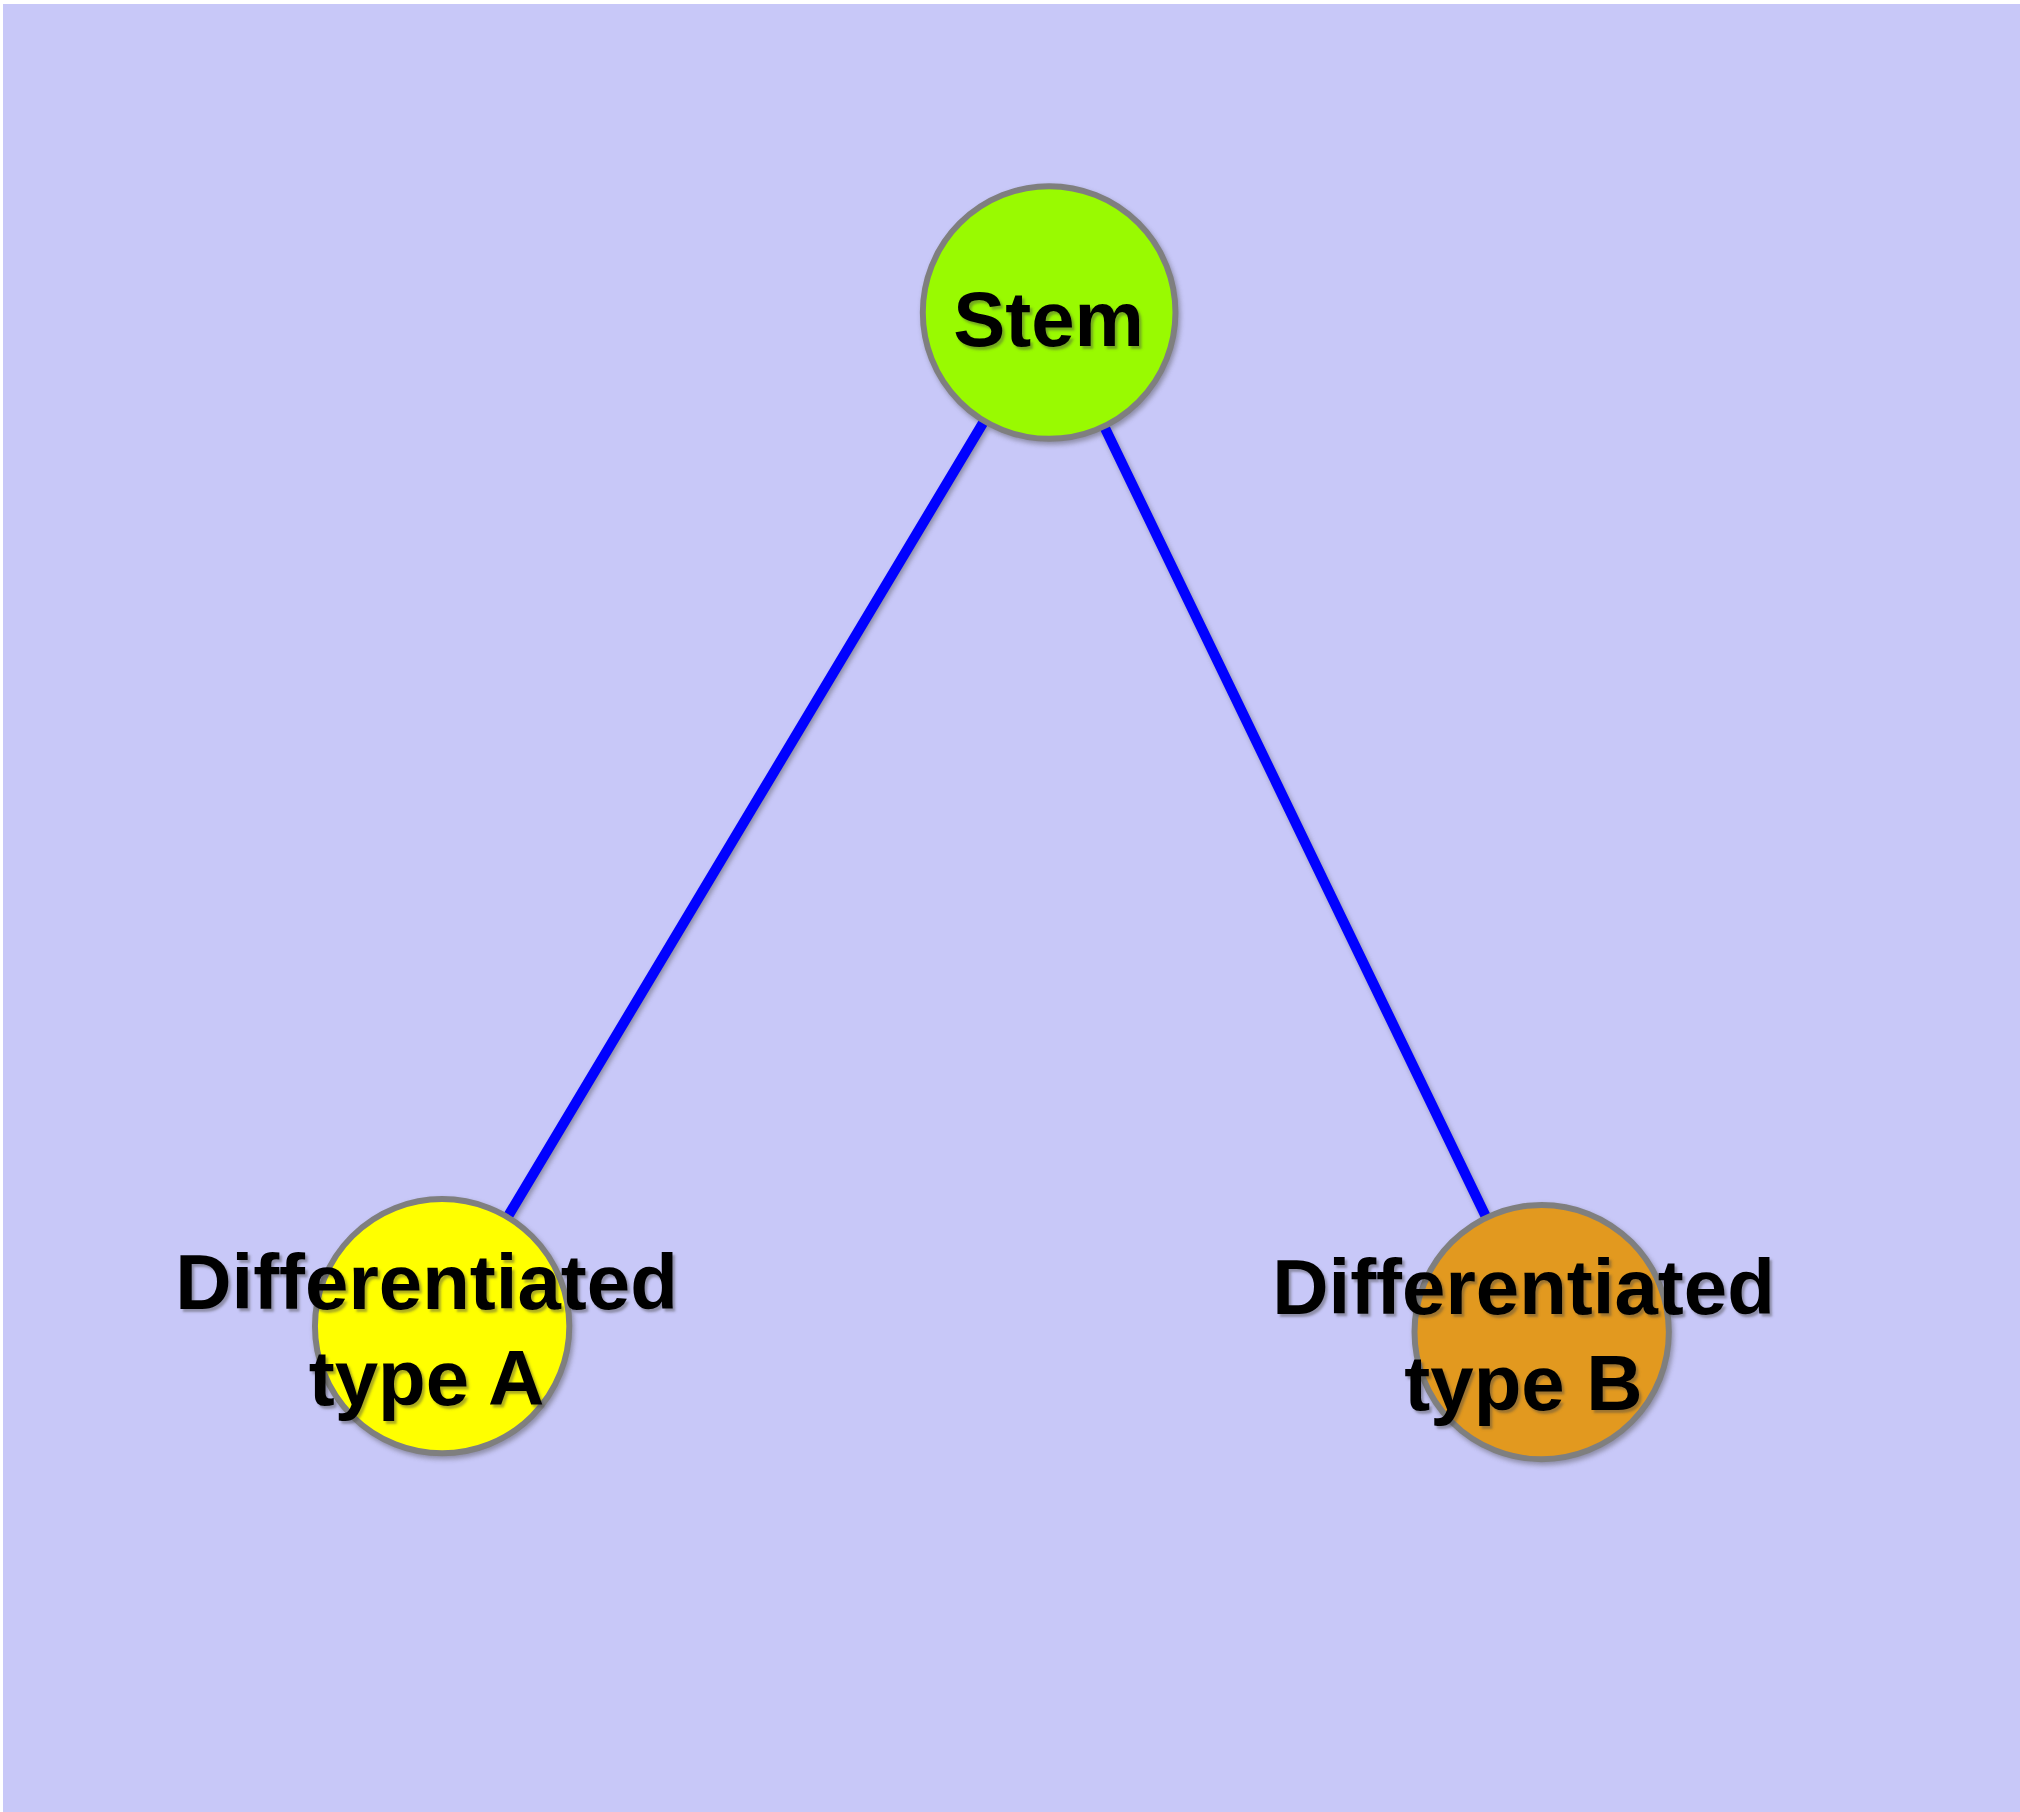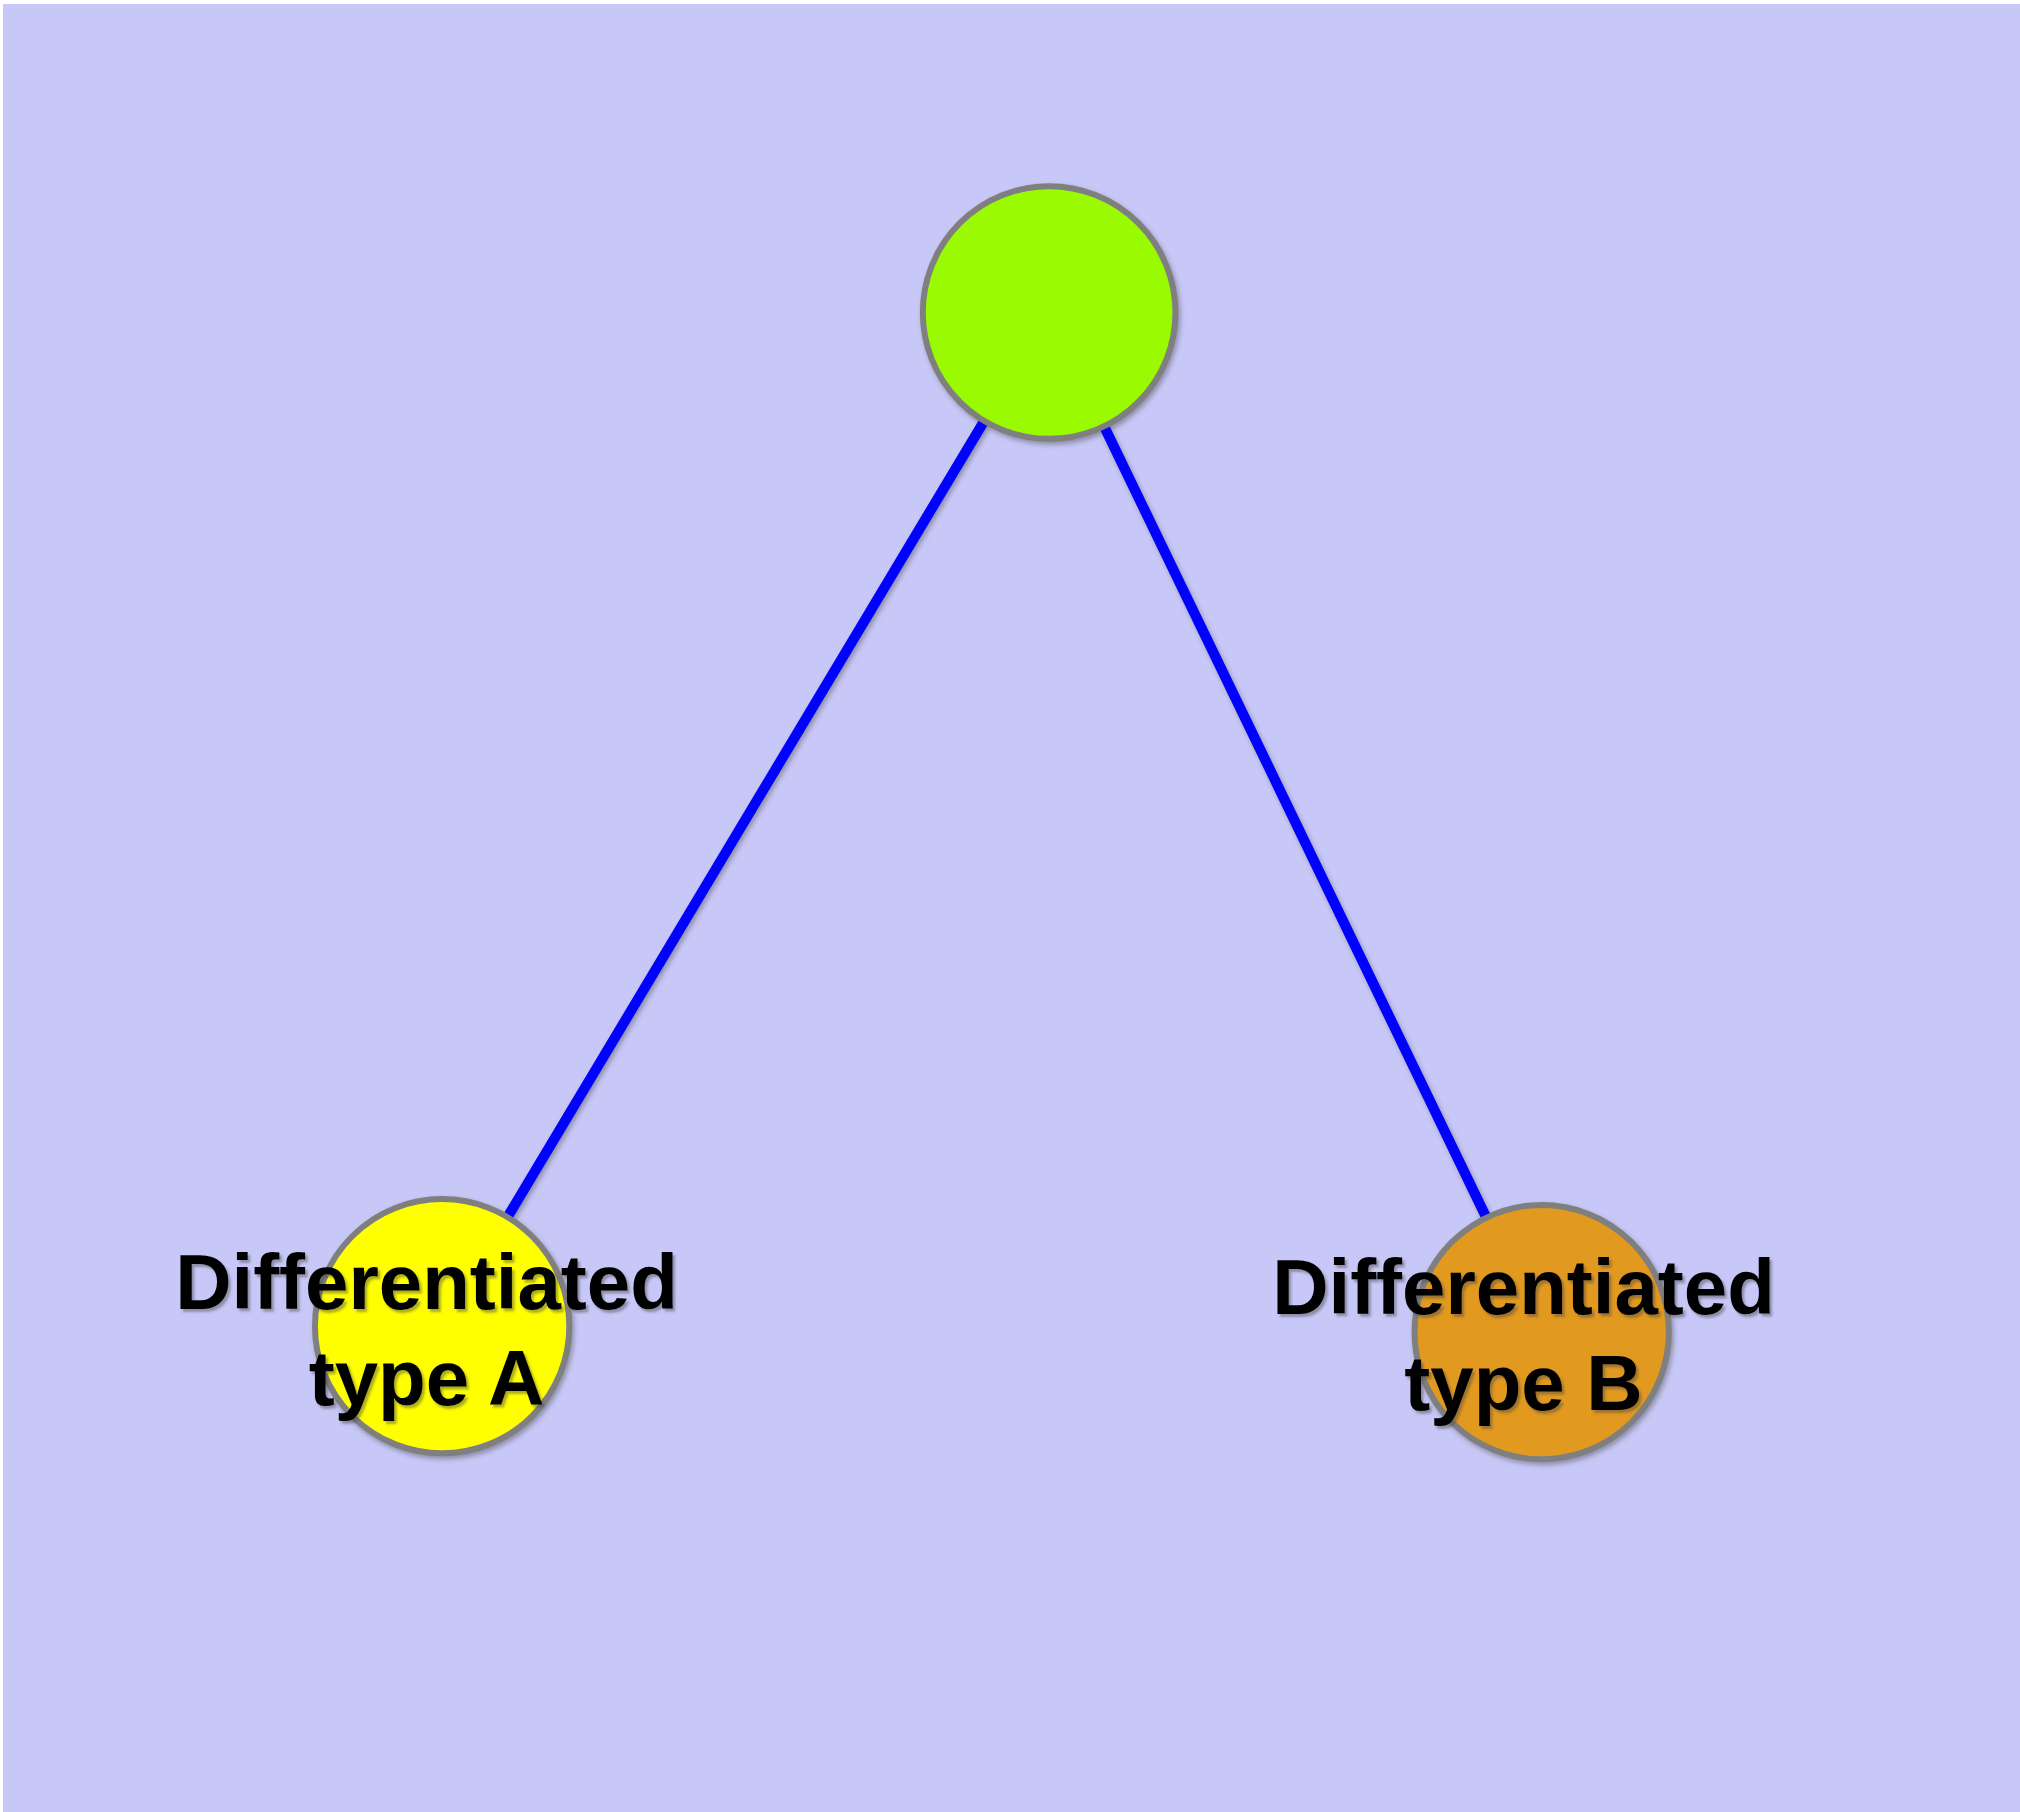--- a/index.html
+++ b/index.html
@@ -62,20 +62,21 @@
     <svg class="graph-svg" viewBox="0 0 2381 2133" preserveAspectRatio="none">
 
       <line class="edge-line" x1="1234" y1="364" x2="518" y2="1560" stroke="#0101FF"></line>
       <line class="edge-line" x1="1234" y1="364" x2="1815" y2="1567" stroke="#0101FF"></line>
 
       <circle class="node-circle" cx="1234" cy="364" r="149" fill="#99FA01" stroke="#7F7F7F"></circle>
       <circle class="node-circle" cx="518" cy="1560" r="150" fill="#FFFF00" stroke="#7F7F7F"></circle>
       <circle class="node-circle" cx="1815" cy="1567" r="150" fill="#E2991F" stroke="#7F7F7F"></circle>
     </svg>
 
+    <div class="node-label" style="left:1046px; top:315px;">Stem</div>
 
     <div class="node-label" style="left:424px; top:1326px;">Differentiated
 type A</div>
 
     <div class="node-label" style="left:1521px; top:1331px;">Differentiated
 type B</div>
   </div>
 </div>
 
 

